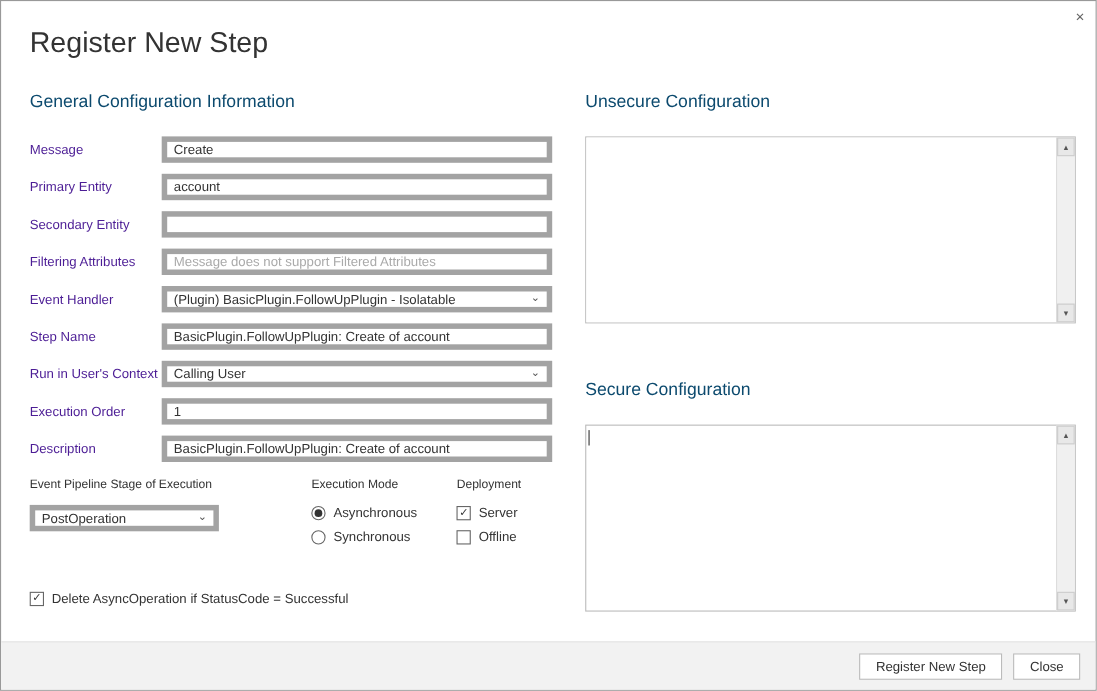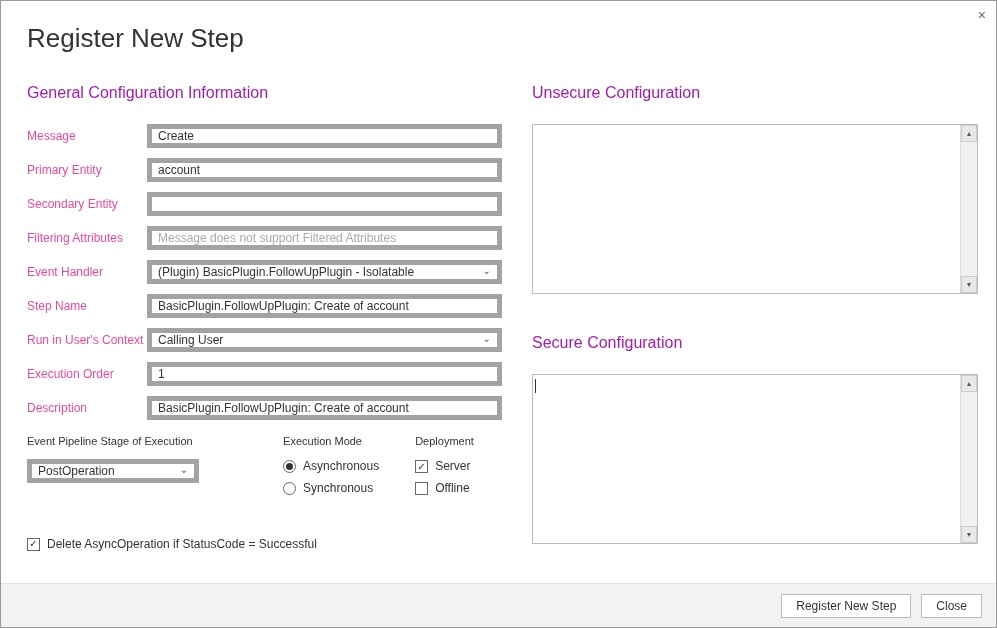--- a/index.html
+++ b/index.html
@@ -32,32 +32,32 @@
     .content {
       display: flex;
       padding: 30px 18px 0 26px;
       gap: 30px;
     }
     .left-col { width: 475px; }
     .right-col { width: 448px; }
     .section-heading {
       font-size: 16px;
       font-weight: 400;
-      color: #a21caf;
+      color: #0c4a6e;
       margin-bottom: 22px;
     }
     .form-row {
       display: flex;
       align-items: center;
       margin-bottom: 10px;
     }
     .form-label {
       width: 120px;
       font-size: 12px;
-      color: #ec4899;
+      color: #4c1d95;
     }
     .form-input, .form-select {
       flex: 1;
       height: 24px;
       border: 5px solid #a3a3a3;
       padding: 0 6px;
       font-size: 12px;
       font-family: inherit;
       background: #fff;
       color: #333;
@@ -154,21 +154,21 @@
     .scroll-btn {
       height: 17px;
       background: #e8e8e8;
       border: 1px solid #ccc;
       display: flex;
       align-items: center;
       justify-content: center;
       font-size: 8px;
       color: #555;
     }
-    .right-section-2 { margin-top: 40px; }
+    .right-section-2 { margin-top: 52px; }
     .footer {
       position: absolute;
       bottom: 0;
       left: 0;
       right: 0;
       height: 44px;
       background: #f2f2f2;
       border-top: 1px solid #e4e4e4;
       display: flex;
       justify-content: flex-end;

